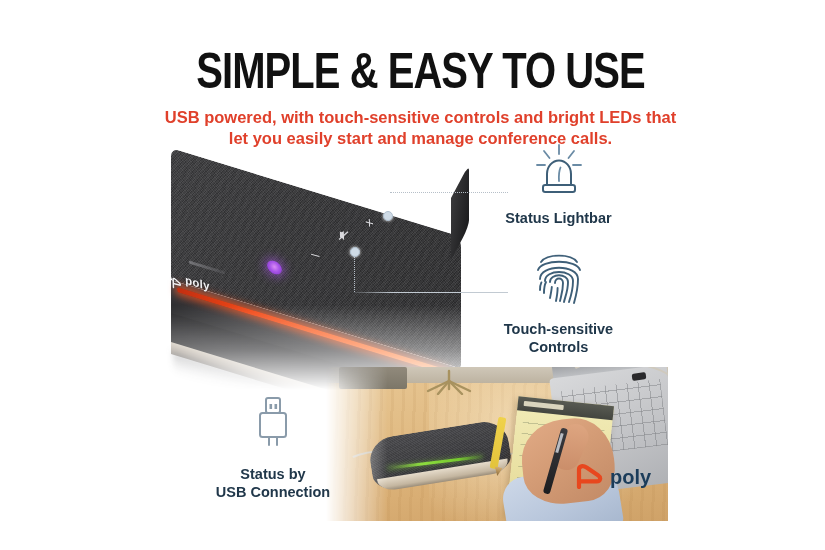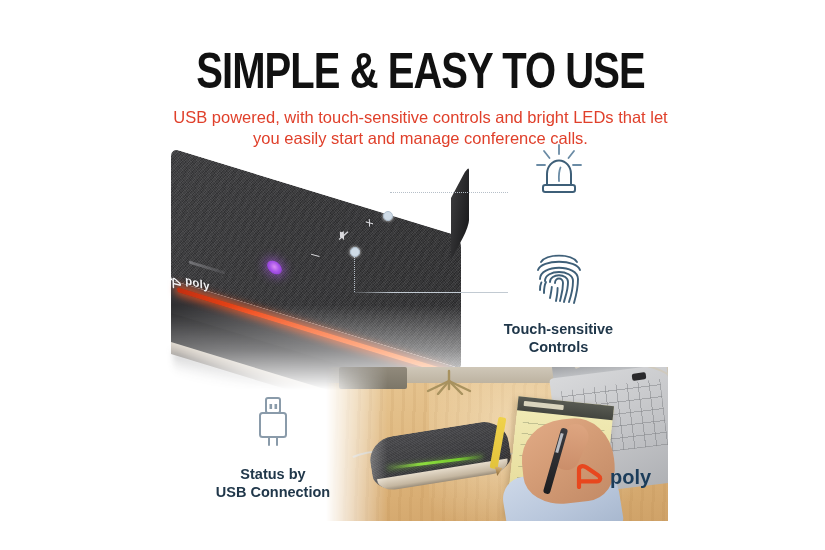--- a/index.html
+++ b/index.html
@@ -33,21 +33,21 @@
     transform: scaleX(0.80);
     transform-origin: center top;
     white-space: nowrap;
   }
   .subhead {
     position: absolute;
     left: 150px;
     top: 107px;
     width: 525px;
     text-align: center;
-    font-weight: normal;
+    font-weight: bold;
     font-size: 16.5px;
     line-height: 21px;
     color: #E0402B;
   }
 
   
   .hero {
     position: absolute;
     left: 155px;
     top: 140px;
@@ -425,20 +425,21 @@
         <line class="ic-thin" x1="30" y1="2" x2="30" y2="11"></line>
         <line class="ic-thin" x1="15" y1="8" x2="20.5" y2="15"></line>
         <line class="ic-thin" x1="45" y1="8" x2="39.5" y2="15"></line>
         <line class="ic-thin" x1="8" y1="22" x2="16" y2="22"></line>
         <line class="ic-thin" x1="52" y1="22" x2="44" y2="22"></line>
         <path class="ic" d="M18 42 V31 C18 23.5 23.4 17.5 30 17.5 C36.6 17.5 42 23.5 42 31 V42 Z"></path>
         <rect class="ic" x="14" y="42" width="32" height="7" rx="2.2"></rect>
         <path class="ic-thin" d="M31.5 24.5 C30.2 27.5 29.6 32 30 38"></path>
       </svg>
     </span>
+    <div class="feature-label">Status Lightbar</div>
   </div>
 
   <div class="feature" id="feat-touch">
     <span class="feature-icon">
       <svg width="56" height="62" viewBox="0 0 56 62" aria-hidden="true">
         <g fill="none" stroke="#3E5F78" stroke-width="1.9" stroke-linecap="round">
           <path d="M10 16 C16 7.5 40 7.5 46 16"></path>
           <path d="M7 24 C10 13 46 13 49 24"></path>
           <path d="M9 33 C9 18 47 18 47 33 C47 42 45 50 43 57"></path>
           <path d="M14 35 C14 23 42 23 42 35 C42 44 40 50 38 56"></path>

